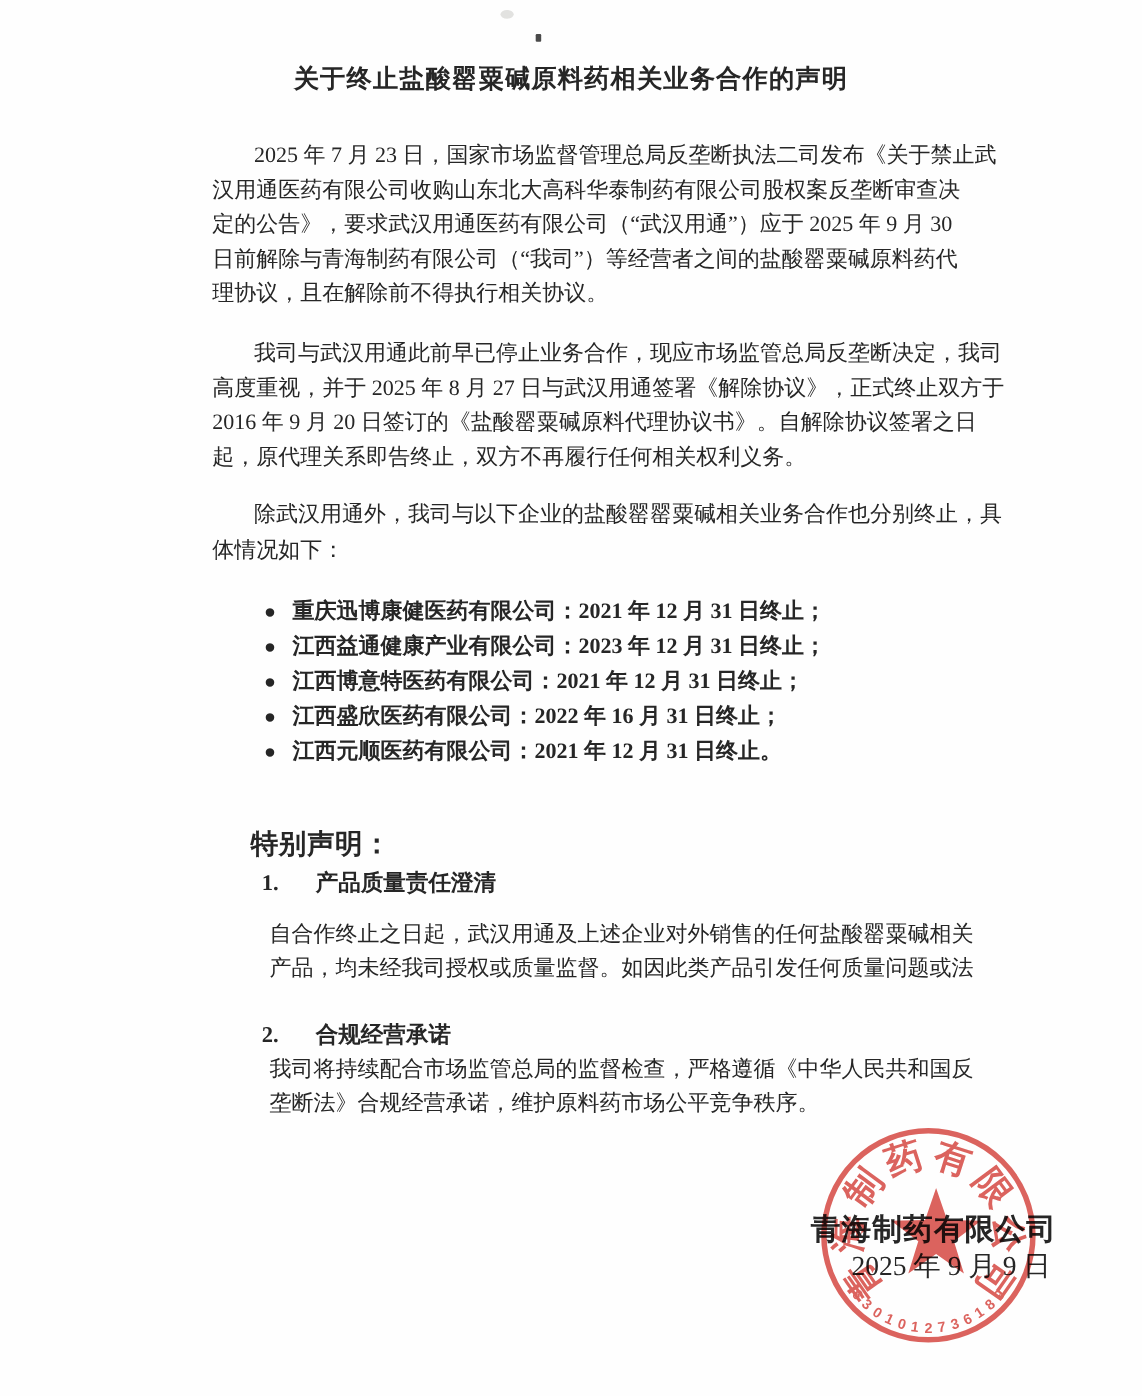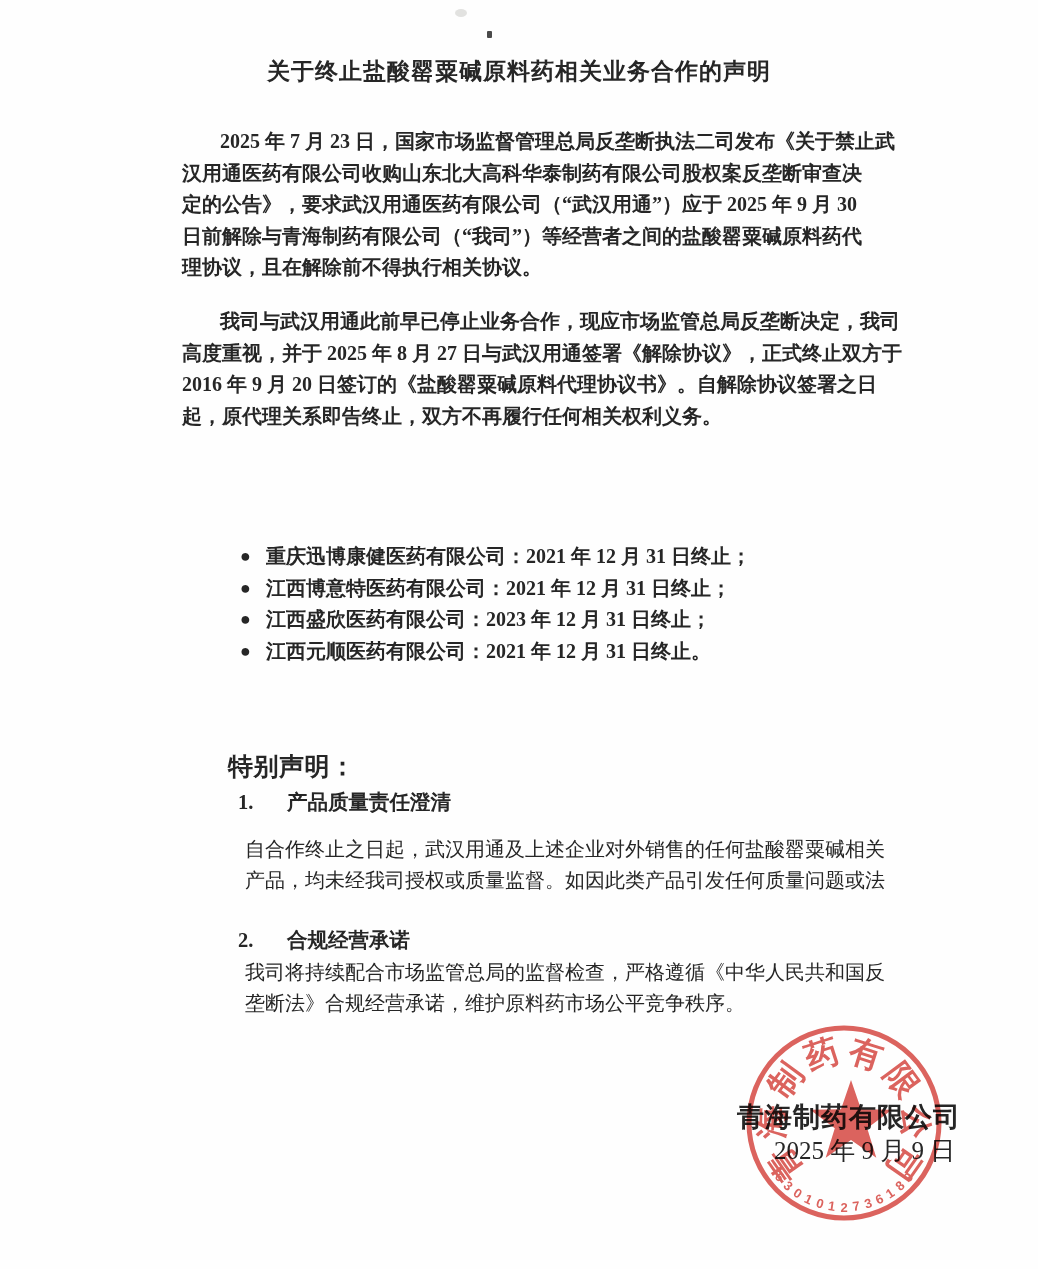--- a/index.html
+++ b/index.html
@@ -8,21 +8,21 @@
     background:#ffffff;
     font-family:"Liberation Serif","DejaVu Serif",serif;
     color:var(--ink,#262626);
     overflow:hidden;
   }
   .page{position:absolute;top:0;left:0;width:1038px;height:1269px;background:var(--paper,#fefefe);}
   .title{
     position:absolute;top:56px;left:0;width:1038px;
     text-align:center;font-size:23px;font-weight:700;letter-spacing:1px;margin:0;
   }
-  .block{position:absolute;left:182px;width:690px;font-weight:bold;}
+  .block{position:absolute;left:193px;width:690px;}
   .line{height:31.5px;line-height:31.5px;font-size:20px;white-space:nowrap;}
   .indent{text-indent:38px;}
   .p1{top:126px;}
   .p2{top:306px;}
   .p3{top:453px;}
   .bullets{position:absolute;left:240px;top:541px;width:640px;font-weight:bold;}
   .bullet-row{height:31.7px;line-height:31.7px;font-size:20px;white-space:nowrap;}
   .dot{display:inline-block;width:26px;font-size:18px;vertical-align:top;}
   .sp-heading{
     position:absolute;left:228px;top:750px;
@@ -80,30 +80,37 @@
     <div class="line">理协议，且在解除前不得执行相关协议。</div>
   </div>
 
   <div class="block p2">
     <div class="line indent">我司与武汉用通此前早已停止业务合作，现应市场监管总局反垄断决定，我司</div>
     <div class="line">高度重视，并于 2025 年 8 月 27 日与武汉用通签署《解除协议》，正式终止双方于</div>
     <div class="line">2016 年 9 月 20 日签订的《盐酸罂粟碱原料代理协议书》。自解除协议签署之日</div>
     <div class="line">起，原代理关系即告终止，双方不再履行任何相关权利义务。</div>
   </div>
 
+  <div class="block p3">
+    <div class="line indent">除武汉用通外，我司与以下企业的盐酸罂罂粟碱相关业务合作也分别终止，具</div>
+    <div class="line">体情况如下：</div>
+  </div>
 
   <div class="bullets">
     <div class="bullet-row">
       <span class="dot">●</span><span>重庆迅博康健医药有限公司：2021 年 12 月 31 日终止；</span>
     </div>
     <div class="bullet-row">
+      <span class="dot">●</span><span>江西益通健康产业有限公司：2023 年 12 月 31 日终止；</span>
+    </div>
+    <div class="bullet-row">
       <span class="dot">●</span><span>江西博意特医药有限公司：2021 年 12 月 31 日终止；</span>
     </div>
     <div class="bullet-row">
-      <span class="dot">●</span><span>江西盛欣医药有限公司：2023 年 12 月 31 日终止；</span>
+      <span class="dot">●</span><span>江西盛欣医药有限公司：2022 年 16 月 31 日终止；</span>
     </div>
     <div class="bullet-row">
       <span class="dot">●</span><span>江西元顺医药有限公司：2021 年 12 月 31 日终止。</span>
     </div>
   </div>
 
   <div class="sp-heading">特别声明：</div>
 
   <div class="item-head i1">
     <span class="num">1.</span><span>产品质量责任澄清</span>

